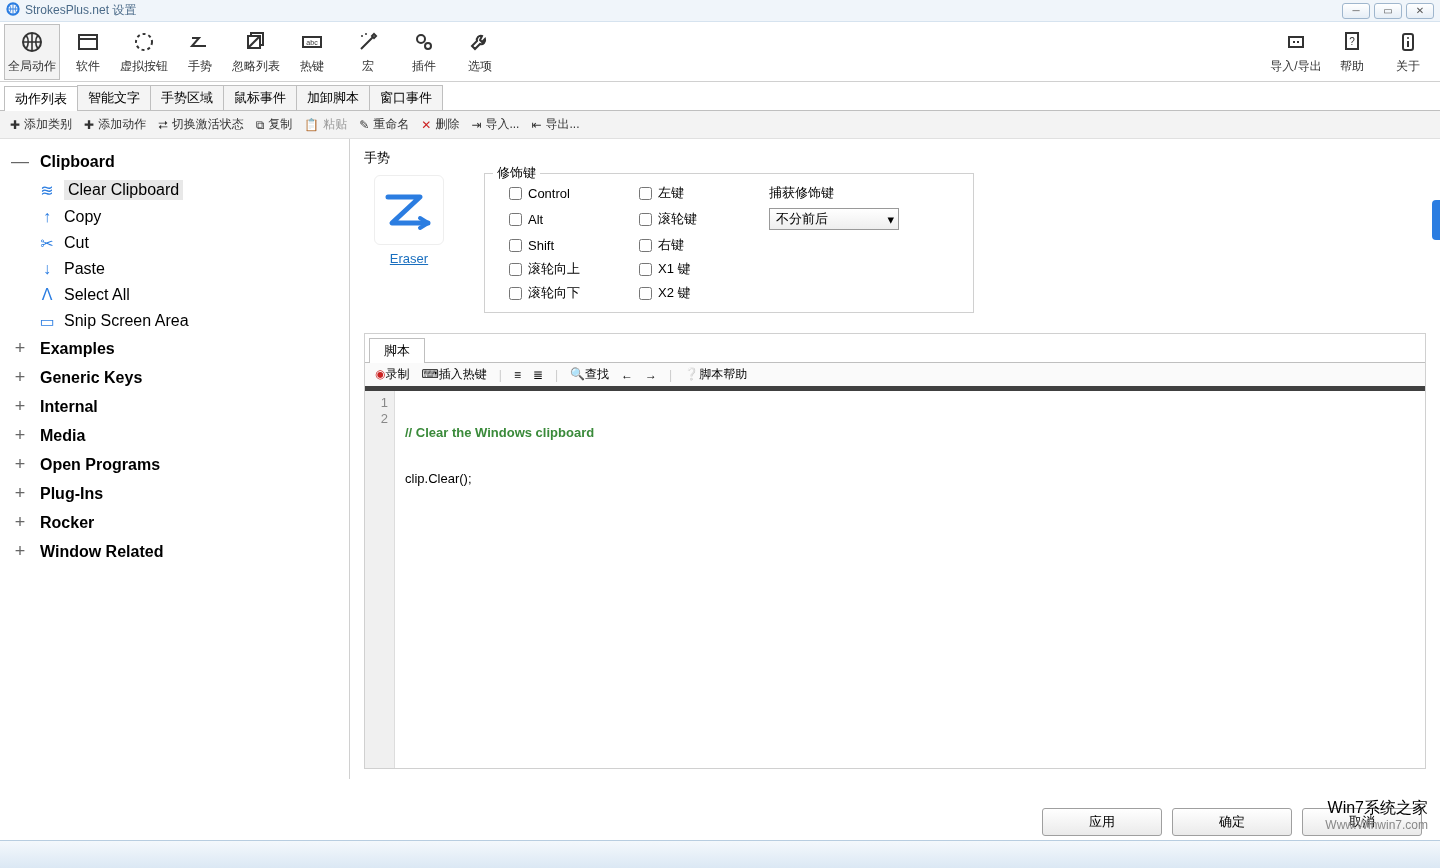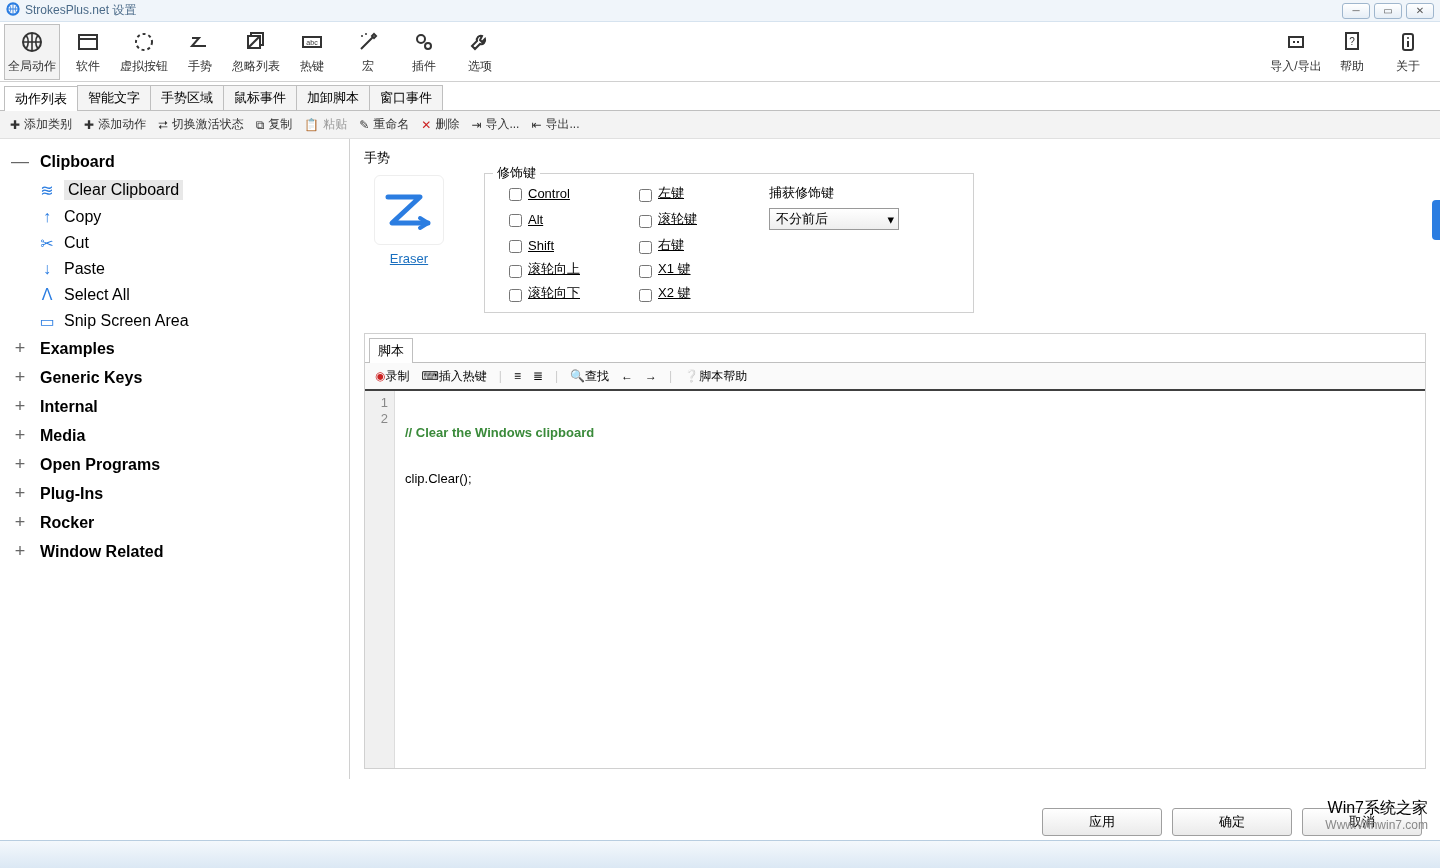--- a/index.html
+++ b/index.html
@@ -45,30 +45,30 @@
 .treechild.selected .clabel { background:#e8e8e8; padding:1px 4px; }
 
 
 .grouprow { display:flex; gap:30px; }
 .groupbox { border:1px solid #d0d0d0; padding:10px 24px; position:relative; margin-top:24px; }
 .groupbox .gtitle { position:absolute; top:-10px; left:8px; background:#fff; padding:0 4px; font-size:13px; }
 .gesturebox { width:90px; text-align:center; }
 .gesturebox .gimg { width:70px; height:70px; margin:auto; background:#fff; border:1px solid #eee; border-radius:6px; display:flex;align-items:center;justify-content:center; }
 .gesturebox a { color:#1a6fbf; text-decoration:underline; font-size:13px; display:block; margin-top:6px;}
 .modgrid { display:grid; grid-template-columns:110px 110px 180px; gap:6px 20px; font-size:13px; align-items:center; }
-.chkrow { display:flex; align-items:flex-end; gap:6px;text-decoration:underline; }
+.chkrow { display:flex; align-items:center; gap:6px; }
 .chkrow input { width:13px; height:13px; }
 .combobox { border:1px solid #999; background:linear-gradient(#fff,#eee); height:22px; display:flex;align-items:center;padding:0 4px 0 6px;justify-content:space-between; font-size:13px; width:130px;}
 .extrachk { margin-top:12px; display:flex; flex-direction:column; gap:4px; font-size:13px; }
 
 
 .scriptsection { margin-top:20px; flex:1; display:flex; flex-direction:column; border:1px solid #d0d0d0; }
 .scripttabs { display:flex; border-bottom:1px solid #bfbfbf; }
-.scripttabs .tab { padding:3px 8px; font-size:13px; border:1px solid #bfbfbf; border-bottom:none; background:#fff; margin-top:3px; margin-left:4px; position:relative; top:1px;}
-.scriptbar { height:28px; background:#fafafa; border-bottom:2px solid #404040; display:flex; align-items:center; gap:12px; padding:0 10px; font-size:12px; }
+.scripttabs .tab { padding:3px 14px; font-size:13px; border:1px solid #bfbfbf; border-bottom:none; background:#fff; margin-top:3px; margin-left:4px; position:relative; top:1px;}
+.scriptbar { height:28px; background:#fafafa; border-bottom:5px solid #404040; display:flex; align-items:center; gap:12px; padding:0 10px; font-size:12px; }
 .scriptbar .sep { color:#ccc; }
 .editor { flex:1; display:flex; background:#fff; font-family:Consolas,monospace; font-size:13px; }
 .gutter { width:30px; background:#f0f0f0; text-align:right; padding:4px 6px 4px 2px; color:#888; border-right:1px solid #ddd; }
 .gutter div { height:16px; line-height:16px; }
 .codearea { padding:4px 10px; white-space:pre; }
 .codearea .line { height:16px; line-height:16px; }
 .cm-comment { color:#3a8a3a;font-weight:bold; }
 .cm-var { color:#000; }
 .cm-method { color:#000; }
 .cm-punct { color:#000; }

